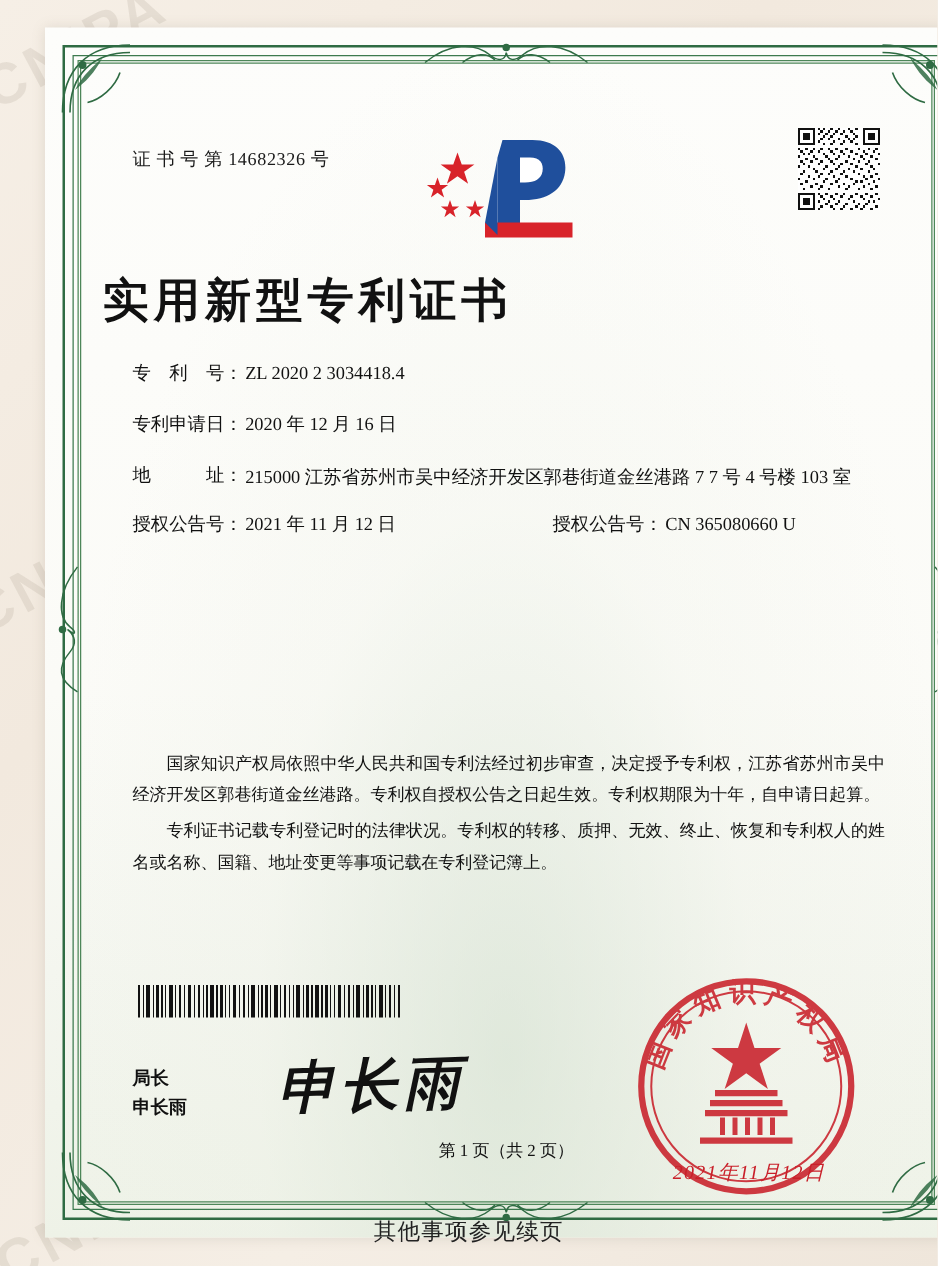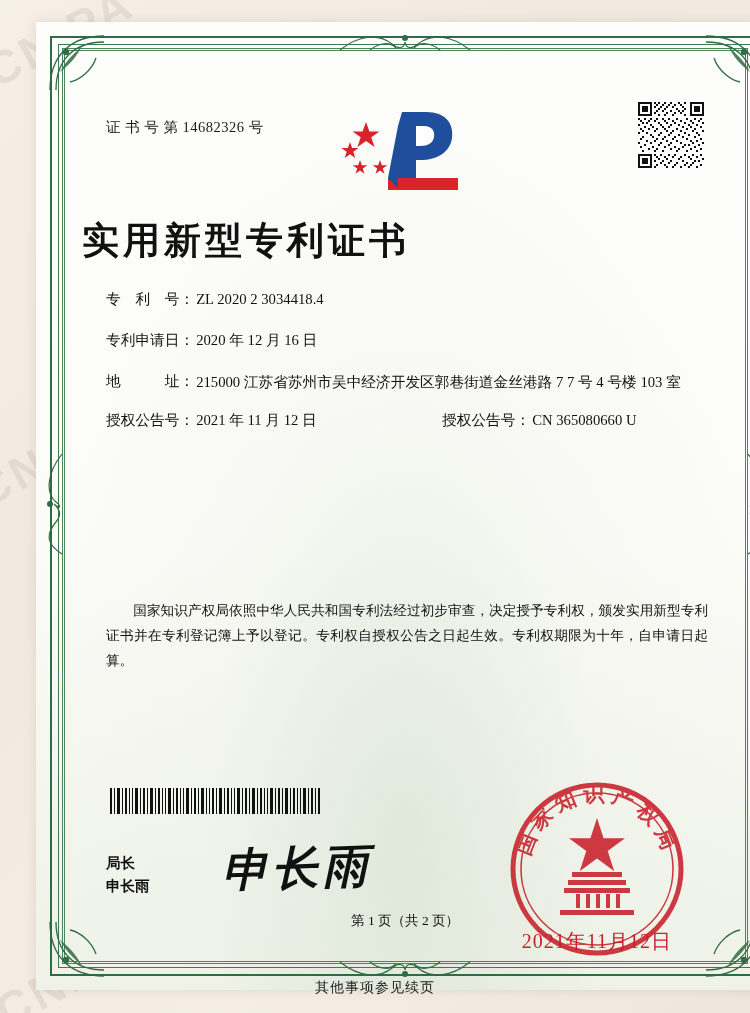--- a/index.html
+++ b/index.html
@@ -180,40 +180,41 @@
     transform: rotate(-2deg);
   }
 
   .seal {
     position: absolute;
     right: 38px; top: 710px;
     width: 186px; height: 186px;
   }
   .seal-date {
     position: absolute;
-    right: 56px; top: 862px;
-    font-size: 20px;
+    right: 68px; top: 862px;
+    font-size: 16px;
     color: #c9202a;
     letter-spacing: 1px;
+    font-style: italic;
   }
 
   .page-no {
     position: absolute;
     left: 0; right: 0; bottom: 20px;
     text-align: center;
     font-size: 13.5px;
     color: #111;
     margin-top: 29px;
   }
 
   .footer-note {
     position: absolute;
     left: 0; right: 0; bottom: 16px;
     text-align: center;
-    font-size: 14px;
+    font-size: 18px;
     color: #222;
     letter-spacing: 1px;
   }
 </style>
 </head>
 <body>
 
 <div id="page">
 
   <div class="wm" style="left:-20px; top:10px; font-size:46px;">CNIPA</div>
@@ -558,21 +559,22 @@
           </div>
           <div class="col-b">
             <div class="field-label">授权公告号：</div>
             <div class="field-value">CN 365080660 U</div>
           </div>
         </div>
 
       </div>
 
       <div class="paragraphs">
-        <p>国家知识产权局依照中华人民共和国专利法经过初步审查，决定授予专利权，颁发实用新型专利证书并在专利登记簿上予以登记。专利权自授权公告之日起生效。专利权期限为十年，自申请日起算。</p>
+        <p>国家知识产权局依照中华人民共和国专利法经过初步审查，决定授予专利权，江苏省苏州市吴中经济开发区郭巷街道金丝港路。专利权自授权公告之日起生效。专利权期限为十年，自申请日起算。</p>
+        <p>专利证书记载专利登记时的法律状况。专利权的转移、质押、无效、终止、恢复和专利权人的姓名或名称、国籍、地址变更等事项记载在专利登记簿上。</p>
       </div>
 
       <div class="barcode">
         <svg width="210" height="26" viewBox="0 0 210 26" shape-rendering="crispEdges">
           <rect width="210" height="26" fill="none"></rect>
           <g fill="#111111">
             <rect x="0" y="0" width="2" height="26"></rect>
               <rect x="4" y="0" width="1" height="26"></rect>
             <rect x="7" y="0" width="3" height="26"></rect>
               <rect x="12" y="0" width="1" height="26"></rect>

